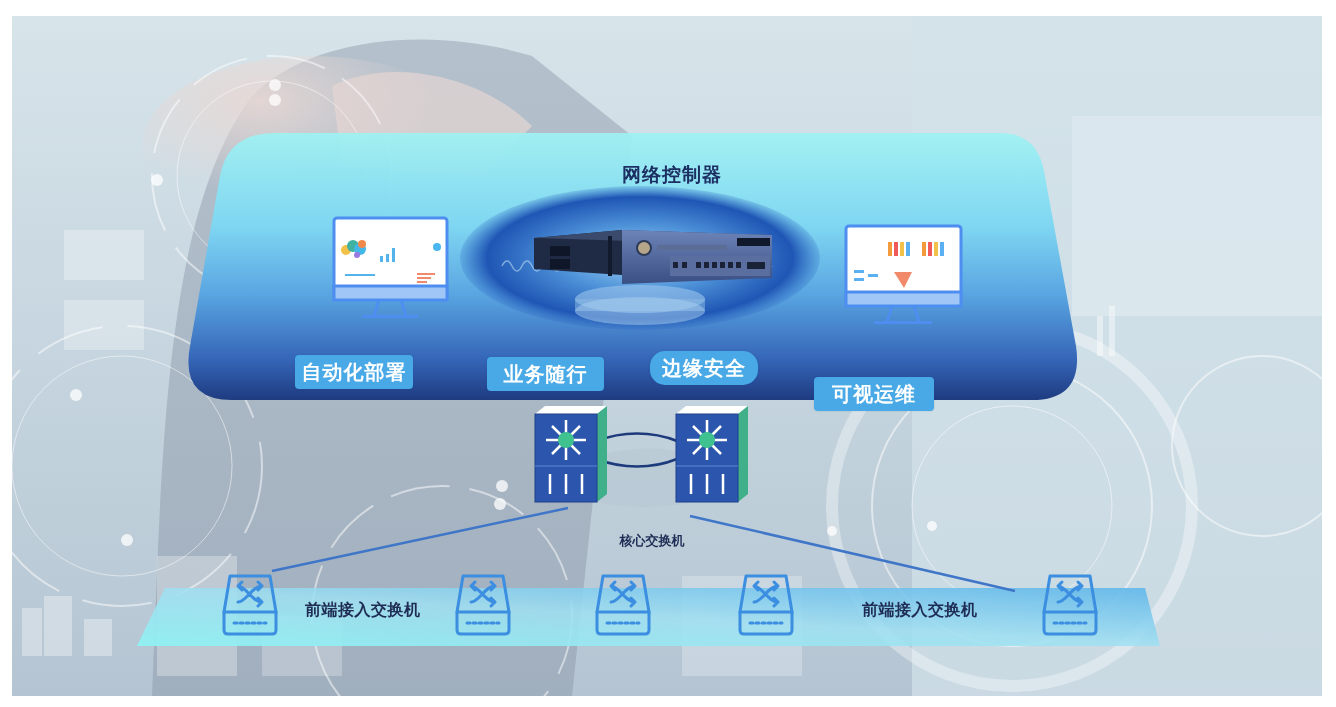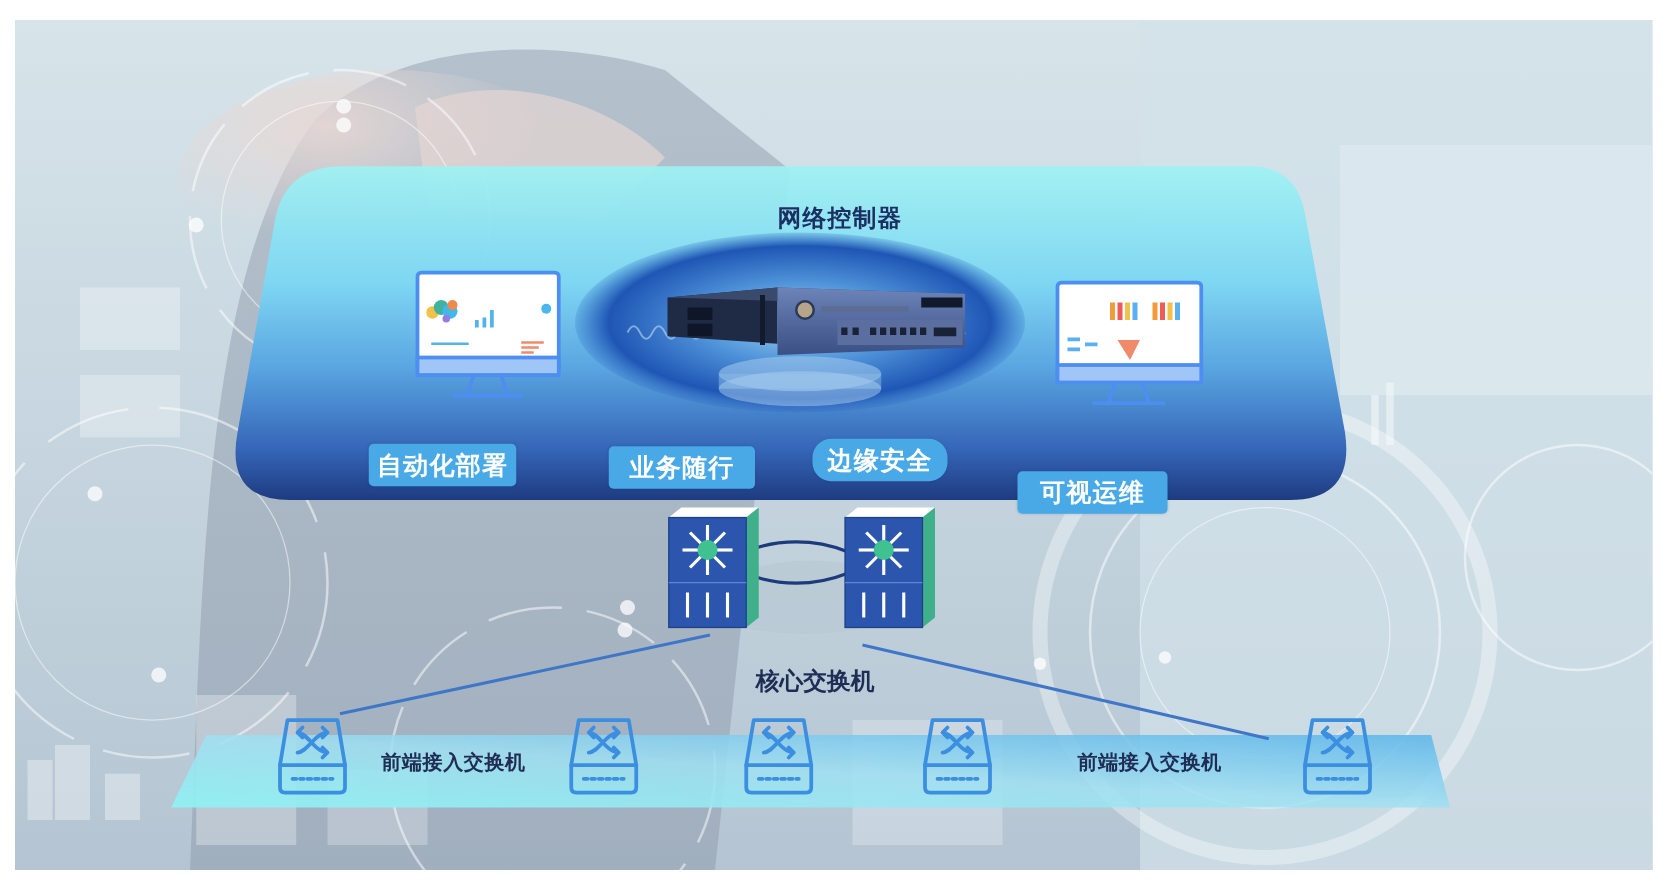--- a/index.html
+++ b/index.html
@@ -9,21 +9,21 @@
             background: linear-gradient(180deg, #d7e4ea 0%, #c9d8e1 40%, #bfcfda 70%, #b4c4d2 100%); }
   .bg-svg { position:absolute; left:0; top:0; }
   .abs { position:absolute; }
 
   .panel-title { position:absolute; left:560px; top:146px; width:200px; text-align:center;
                  color:#1c2f63; font-size:19px; font-weight:bold; letter-spacing:1px; }
   .feat-btn { position:absolute; height:34px; border-radius:4px; background:#48a9e6;
               color:#ffffff; font-size:20px; font-weight:bold; text-align:center; line-height:34px;
               letter-spacing:1px; box-shadow:0 0 2px rgba(20,60,120,0.2); }
   .core-label { position:absolute; left:570px; top:516px; width:140px; text-align:center;
-                color:#1f2d55; font-size:19px; font-weight:bold; }
+                color:#1f2d55; font-size:13px; font-weight:bold; }
   .access-label { position:absolute; color:#1f2d55; font-size:16px; font-weight:bold; letter-spacing:0.5px; }
 </style>
 </head>
 <body>
 
 <div class="canvas">
 
   <svg class="bg-svg" width="1310" height="680">
     <defs>
       <radialGradient id="handGlow" cx="0.35" cy="0.25" r="0.5">

